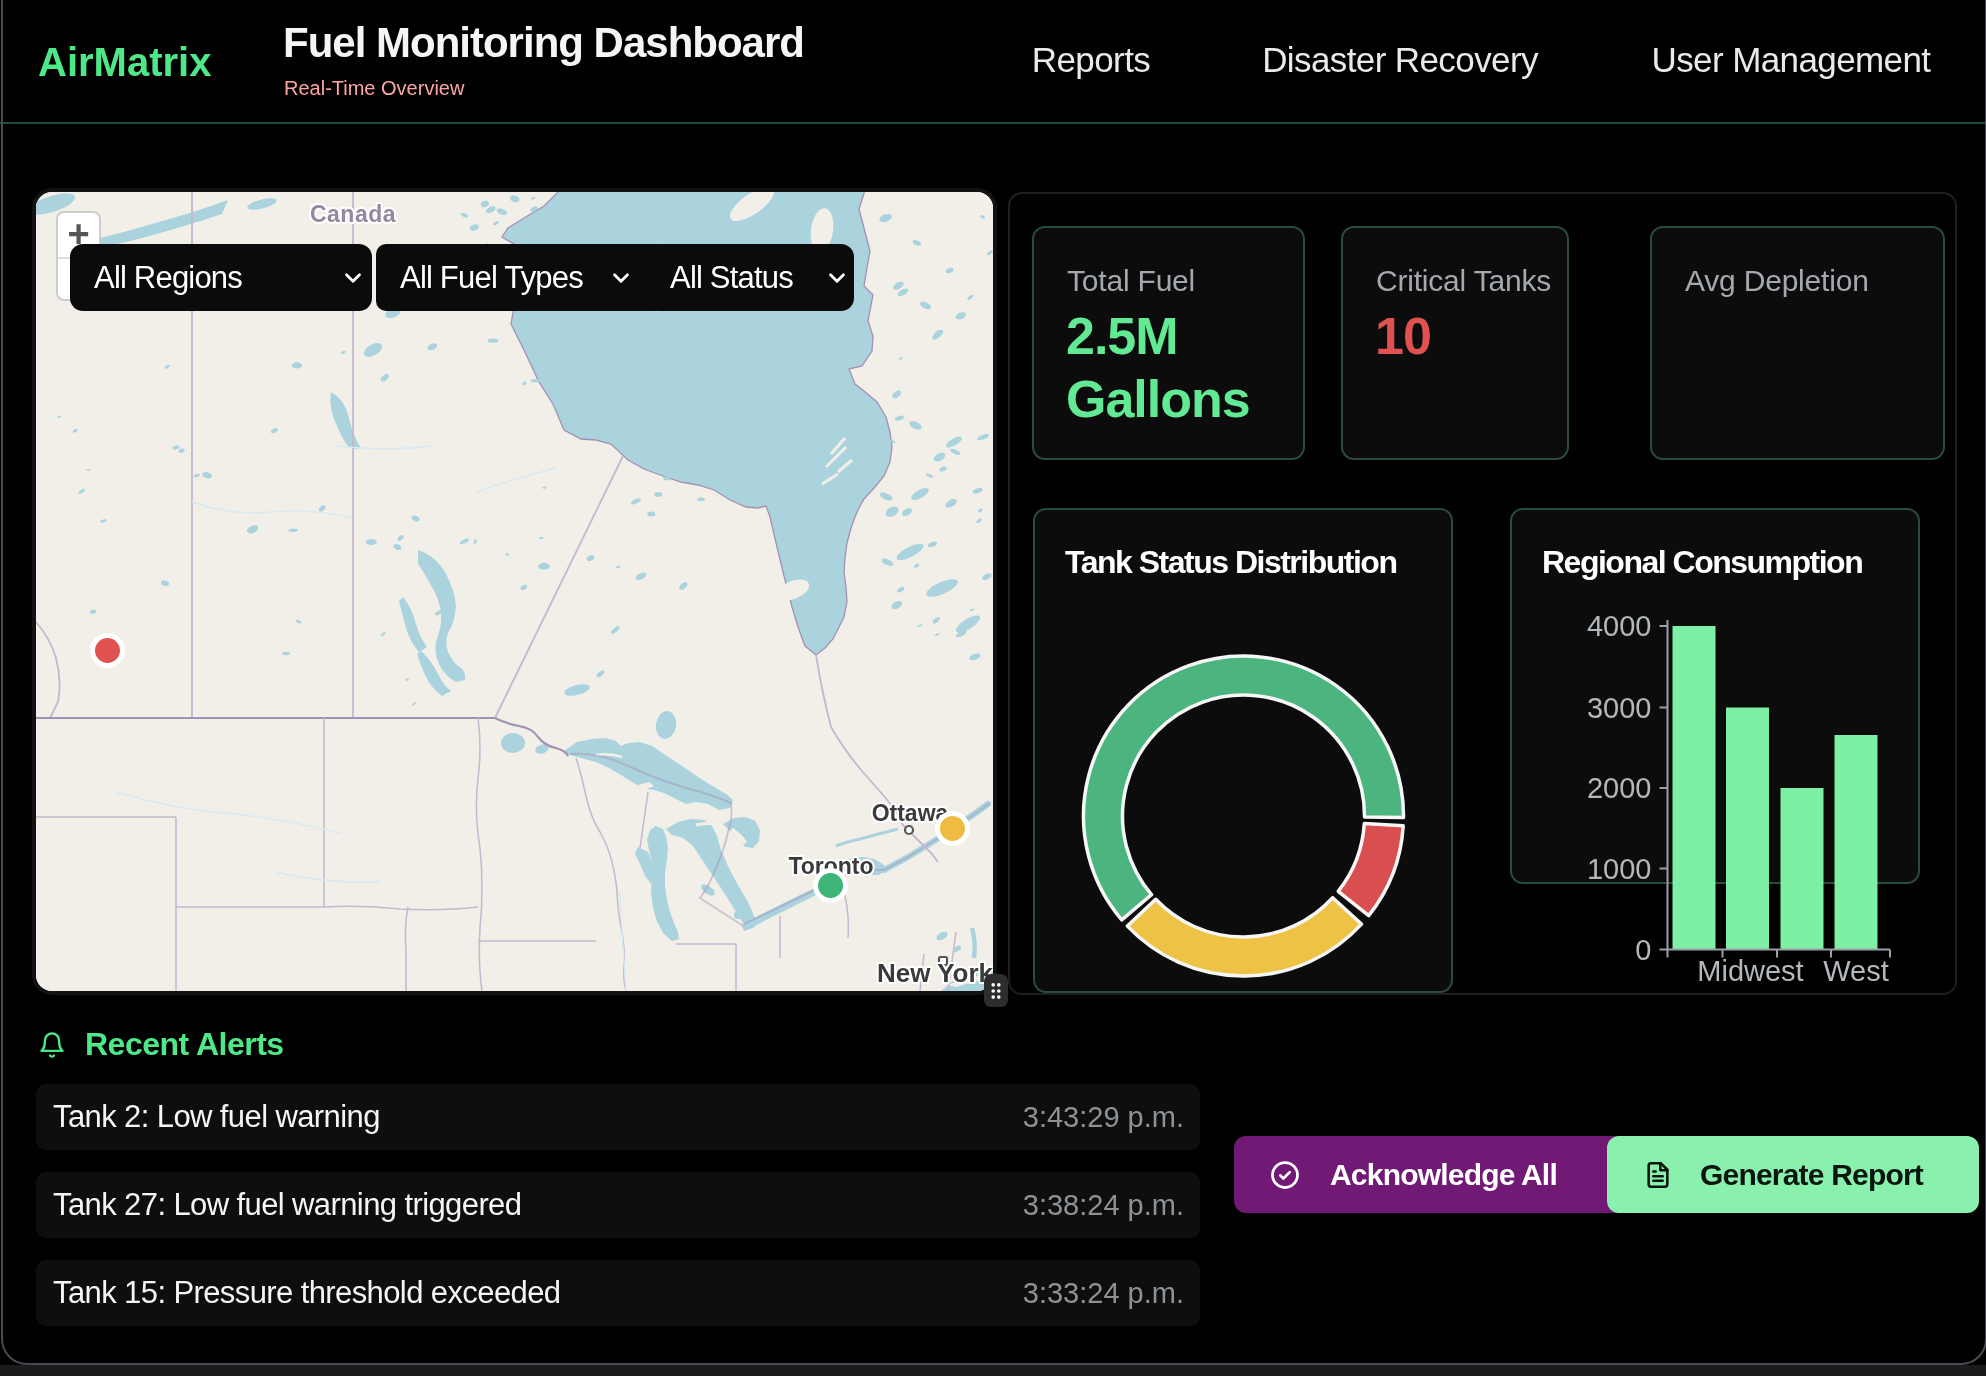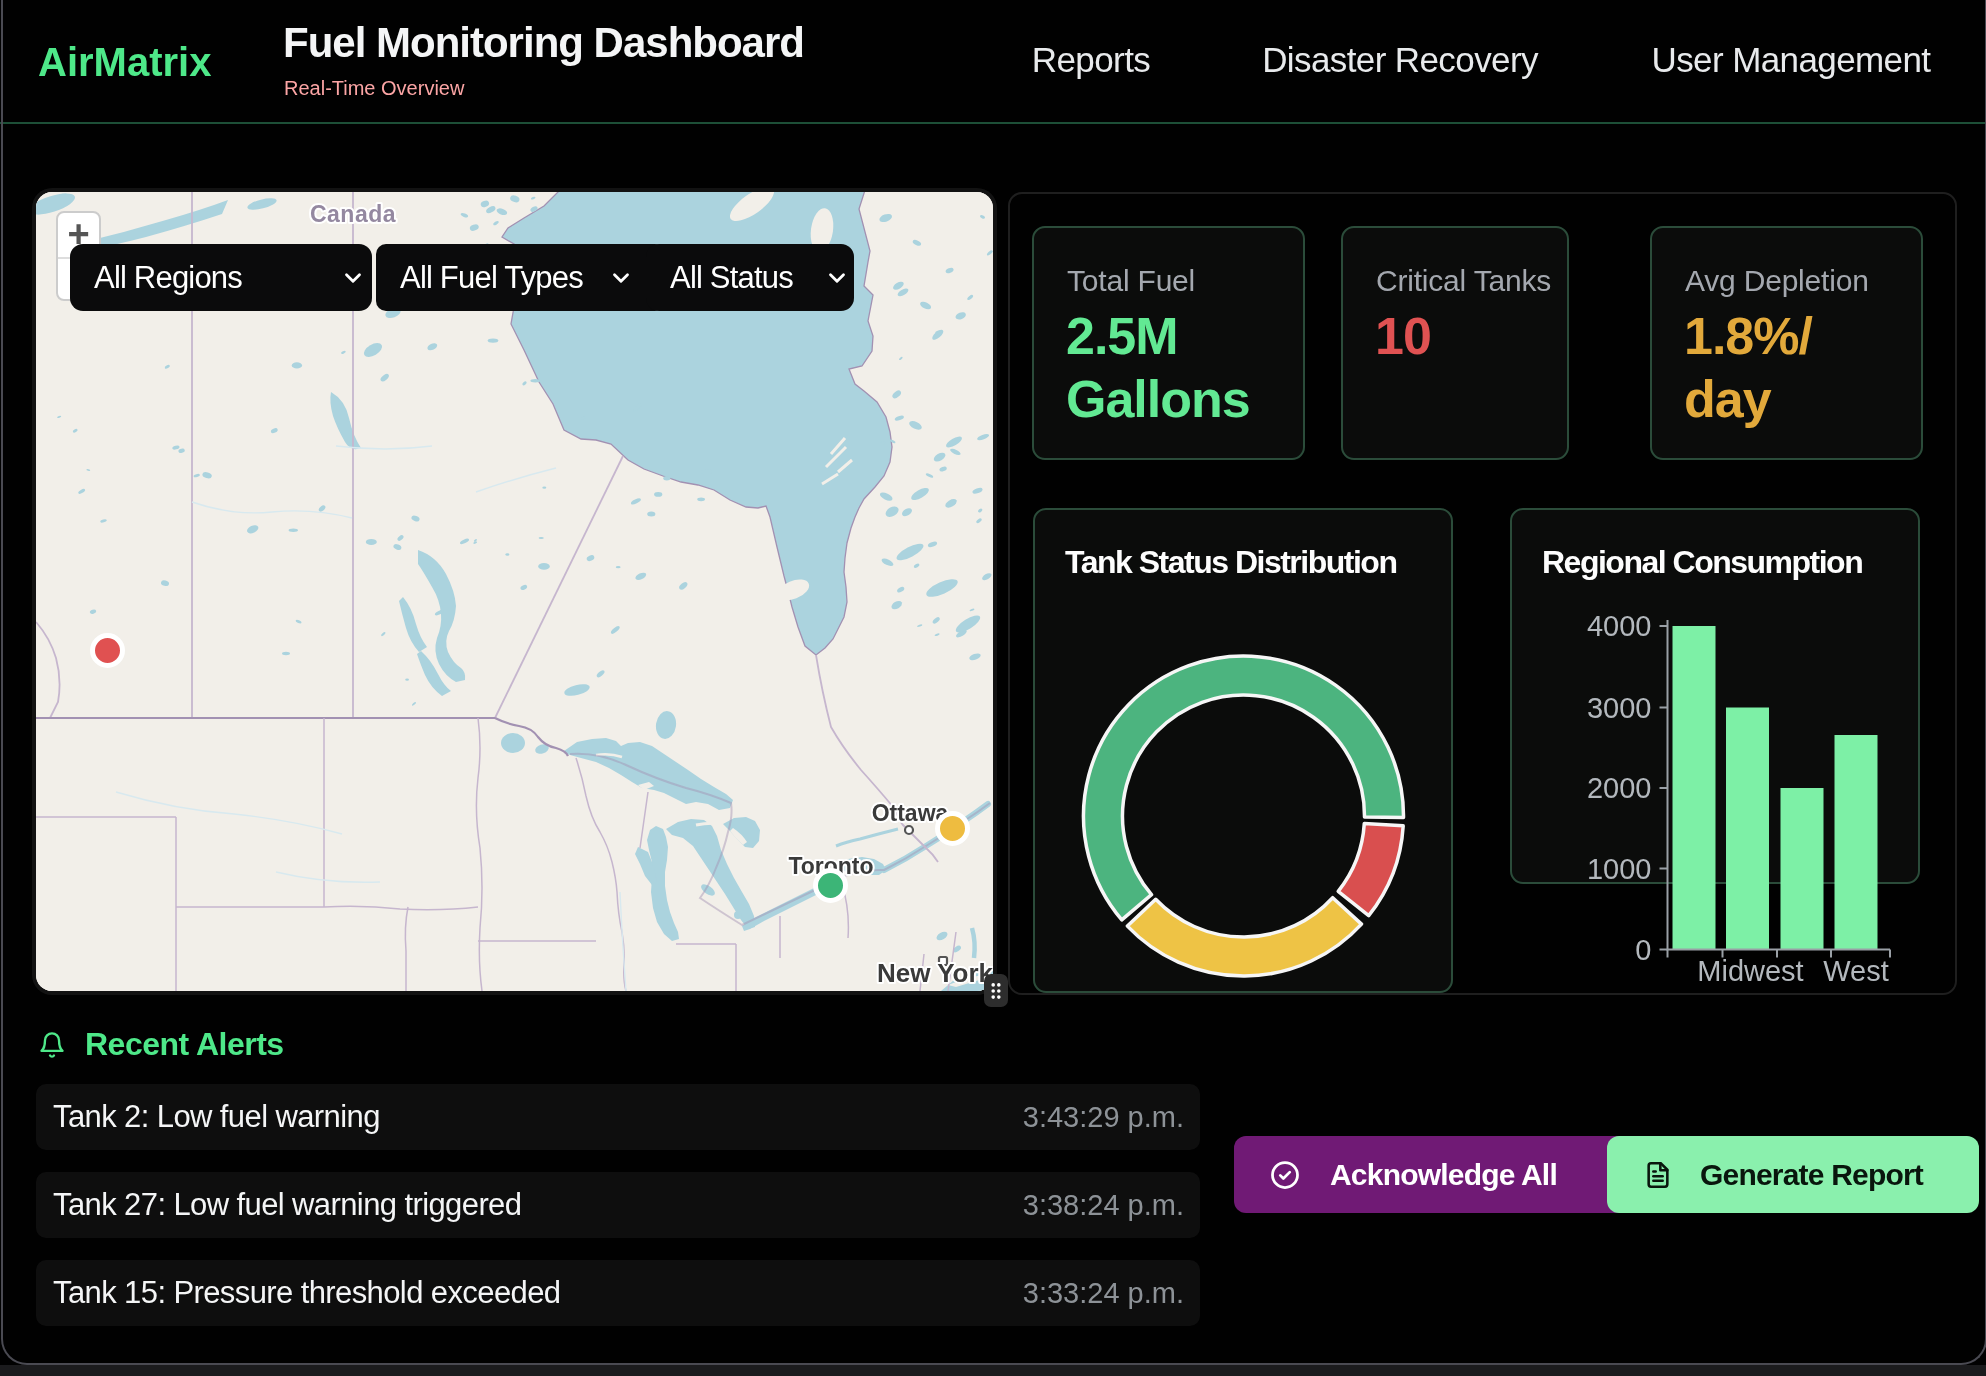--- a/index.html
+++ b/index.html
@@ -273,23 +273,22 @@
 
   <div class="abs" id="rpanel"></div>
   <div class="card" style="left:1032px; top:226px; width:273px; height:234px;">
     <div class="stlabel">Total Fuel</div>
     <div class="stval" style="color:#62e993;">2.5M<br>Gallons</div>
   </div>
   <div class="card" style="left:1341px; top:226px; width:228px; height:234px;">
     <div class="stlabel">Critical Tanks</div>
     <div class="stval" style="color:#e05252;">10</div>
   </div>
-  <div class="card" style="left:1650px; top:226px; width:273px; height:234px;">
+  <div class="card" style="left:1650px; top:226px; width:295px; height:234px;">
     <div class="stlabel">Avg Depletion</div>
-    <div class="stval" style="color:#e2a93b;">1.8%/<br>day</div>
   </div>
 
   <div class="card" style="left:1033px; top:508px; width:420px; height:485px;">
     <div class="ctitle">Tank Status Distribution</div>
     <svg style="position:absolute;left:0;top:0;" width="420" height="485" viewBox="0 0 420 485">
         <path d="M86.8 409.9 A160 160 0 1 1 368.5 307.4 L329.5 307.1 A121 121 0 1 0 116.5 384.6 Z" fill="#4cb47f" stroke="#f6f6f6" stroke-width="3.5" stroke-linejoin="round"></path>
         <path d="M368.2 315.8 A160 160 0 0 1 333.7 405.6 L303.2 381.3 A121 121 0 0 0 329.3 313.4 Z" fill="#d94f4f" stroke="#f6f6f6" stroke-width="3.5" stroke-linejoin="round"></path>
         <path d="M326.5 414.1 A160 160 0 0 1 92.4 416.1 L120.7 389.3 A121 121 0 0 0 297.7 387.7 Z" fill="#eec345" stroke="#f6f6f6" stroke-width="3.5" stroke-linejoin="round"></path>
       </svg>
   </div>

